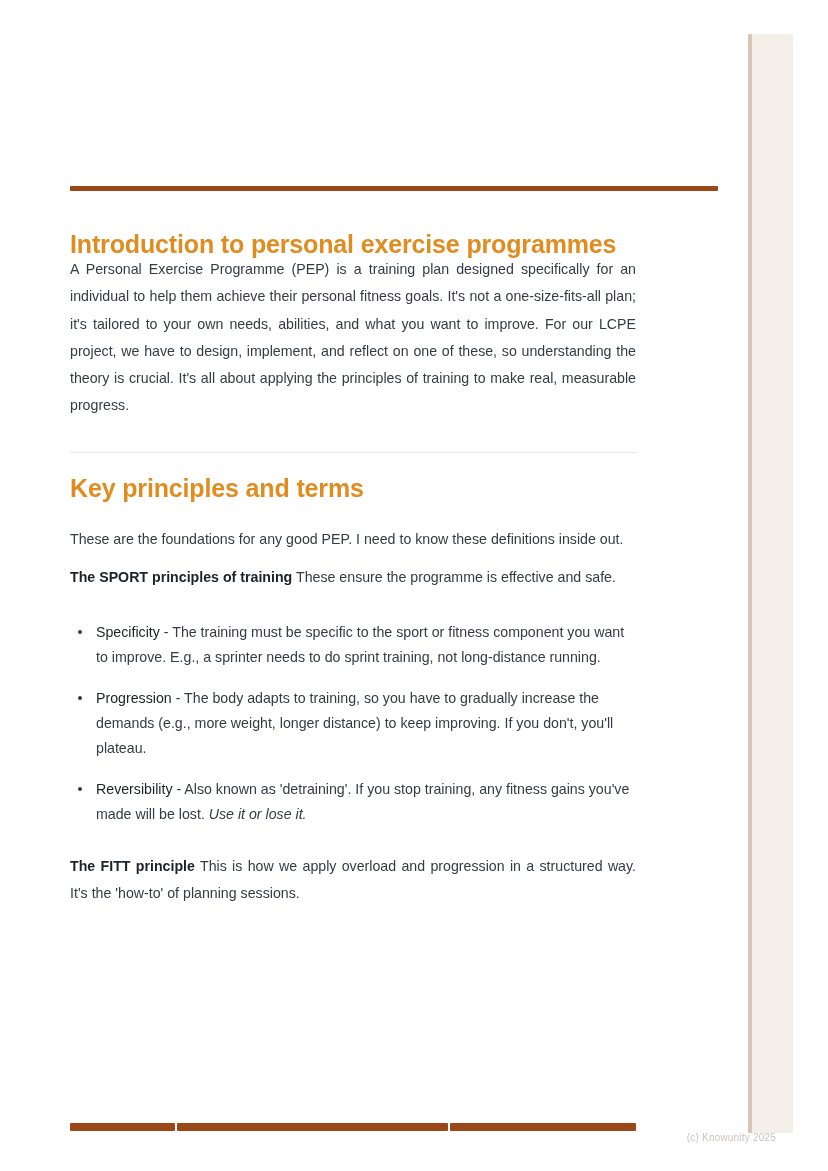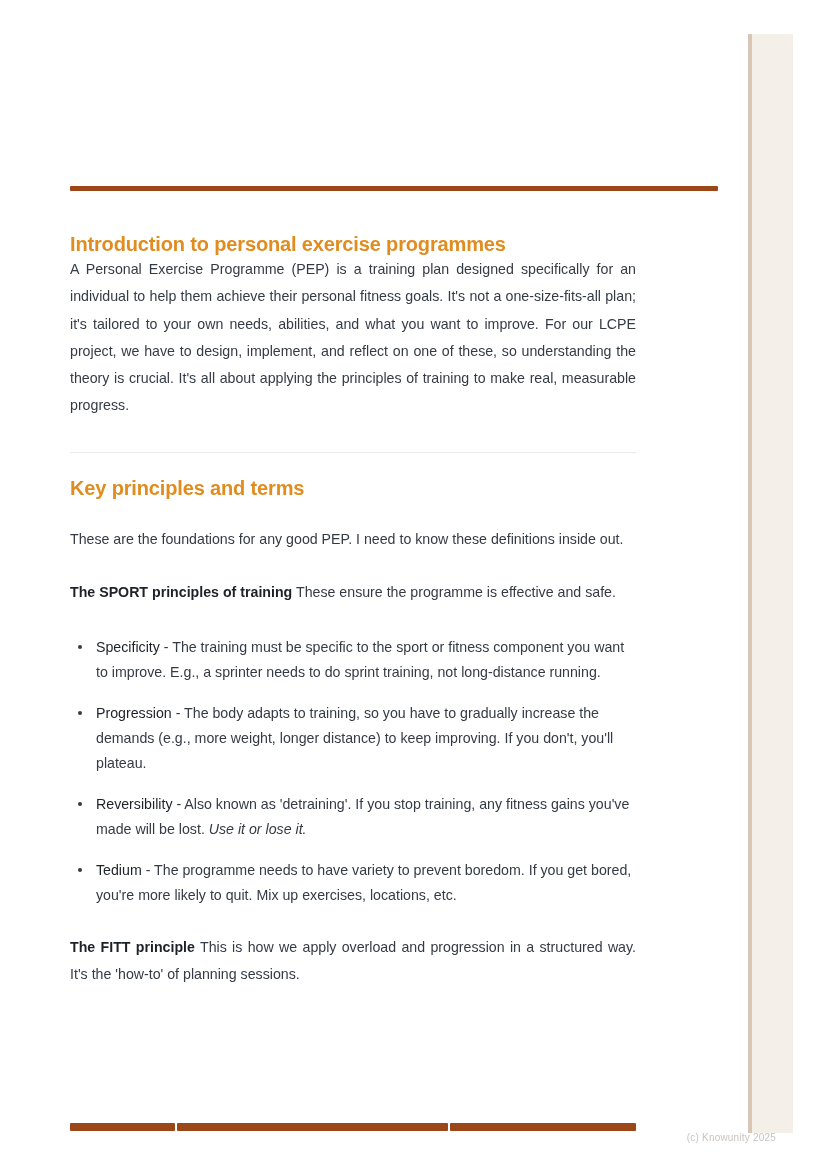--- a/index.html
+++ b/index.html
@@ -67,21 +67,21 @@
     top: 186px;
     width: 648px;
     height: 5px;
     background: #9c4718;
     border-radius: 1px;
   }
 
   
   .section-heading {
     margin: 0;
-    font-size: 20px;
+    font-size: 25px;
     line-height: 24px;
     font-weight: bold;
     color: #e08c1f;
     letter-spacing: -0.15px;
   }
 
   
   p.body {
     margin: 0;
     font-size: 14.2px;
@@ -182,32 +182,31 @@
 
     <hr class="hr-light" style="margin-top:32px;">
   </div>
 
   <div style="position:absolute; left:70px; top:476px; width:566px;">
 
     <h2 class="section-heading">Key principles and terms</h2>
 
     <p class="body" style="margin-top:26px;">These are the foundations for any good PEP. I need to know these definitions inside out.</p>
 
-    <p class="body" style="margin-top:26px;"><b>The SPORT principles of training</b><span> These ensure the programme is effective and safe.</span></p>
+    <p class="body" style="margin-top:11px;"><b>The SPORT principles of training</b><span> These ensure the programme is effective and safe.</span></p>
 
     <ul class="principles" style="margin-top:28px;">
 
       <li><b>Specificity</b><span> - </span><span>The training must be specific to the sport or fitness component you want to improve. E.g., a sprinter needs to do sprint training, not long-distance running.</span></li>
 
       <li><b>Progression</b><span> - </span><span>The body adapts to training, so you have to gradually increase the demands (e.g., more weight, longer distance) to keep improving. If you don't, you'll plateau.</span></li>
 
 
       <li><b>Reversibility</b><span> - </span><span>Also known as 'detraining'. If you stop training, any fitness gains you've made will be lost. </span><i>Use it or lose it.</i></li>
 
-      <li><b>Tedium</b><span> - </span><span>The programme needs to have variety to prevent boredom. If you get bored, you're more likely to quit. Mix up exercises, locations, etc.</span></li>
     </ul>
 
     <p class="body" style="margin-top:26px;"><b>The FITT principle</b><span> This is how we apply overload and progression in a structured way. It's the 'how-to' of planning sessions.</span></p>
   </div>
 
   <div id="table-head">
     <div class="col c1"></div>
     <div class="col c2"></div>
     <div class="col c3"></div>
   </div>

